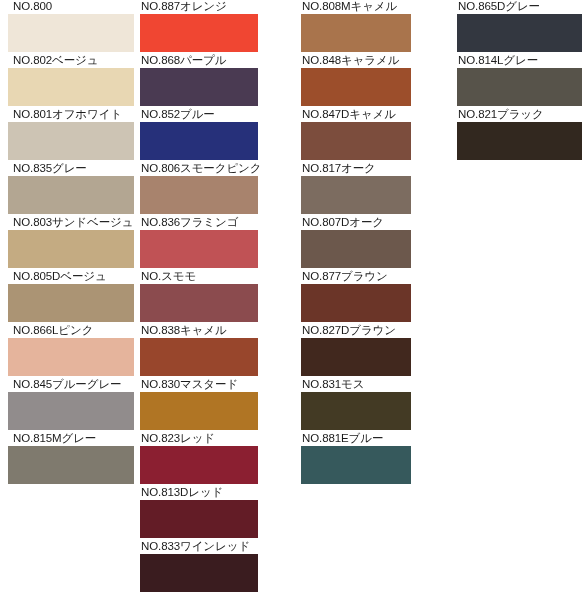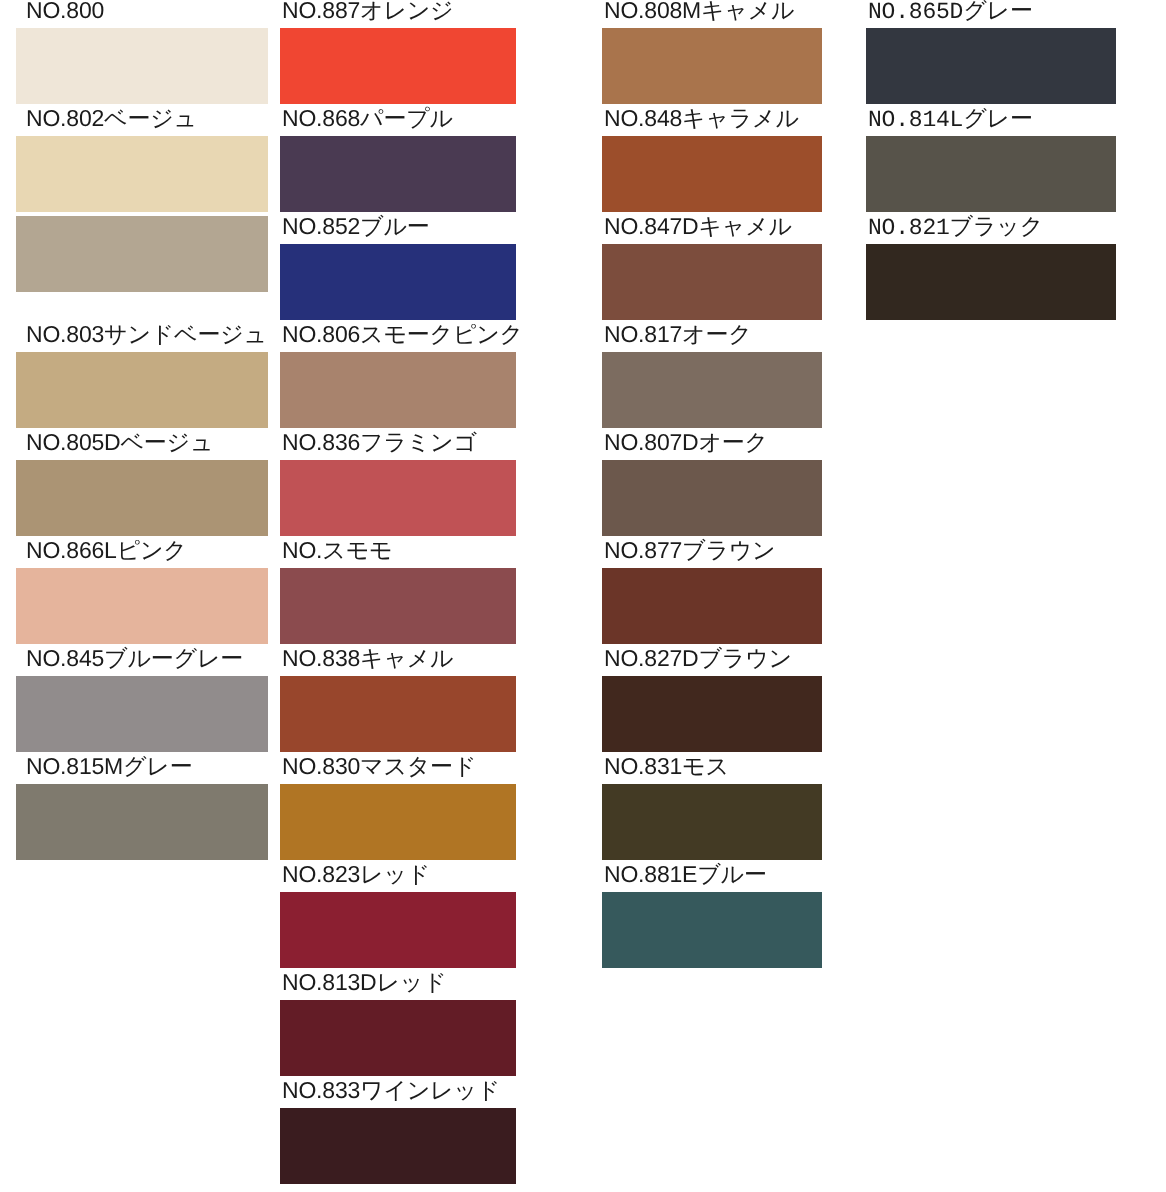--- a/index.html
+++ b/index.html
@@ -21,21 +21,21 @@
     height: 596px;
     background: #ffffff;
   }
   .swatch-column {
     position: absolute;
     top: 0;
   }
   .swatch-column[data-col="0"] { left: 8px;   width: 128px; }
   .swatch-column[data-col="1"] { left: 140px; width: 123px; }
   .swatch-column[data-col="2"] { left: 301px; width: 110px; }
-  .swatch-column[data-col="3"] { left: 433px; width: 125px; font-family: Liberation Mono, monospace; }
+  .swatch-column[data-col="3"] { left: 457px; width: 125px; }
 
   .swatch-cell {
     position: relative;
     height: 54px;
   }
   .swatch-label {
     display: block;
     font-size: 11.5px;
     line-height: 13px;
     color: #1b1b1b;
@@ -63,20 +63,25 @@
     <div class="swatch-column" data-col="0">
       <div class="swatch-cell">
         <span class="swatch-label">NO.800</span>
         <span class="swatch-box" style="background-color: rgb(239, 230, 216);"></span>
       </div>
       <div class="swatch-cell">
         <span class="swatch-label">NO.802ベージュ</span>
         <span class="swatch-box" style="background-color: rgb(232, 215, 179);"></span>
       </div>
       <div class="swatch-cell">
+        <span class="swatch-label">NO.801オフホワイト</span>
+        <span class="swatch-box" style="background-color: rgb(205, 196, 180);"></span>
+      </div>
+      <div class="swatch-cell">
+        <span class="swatch-label">NO.835グレー</span>
         <span class="swatch-box" style="background-color: rgb(179, 166, 146);"></span>
       </div>
       <div class="swatch-cell">
         <span class="swatch-label">NO.803サンドベージュ</span>
         <span class="swatch-box" style="background-color: rgb(196, 171, 130);"></span>
       </div>
       <div class="swatch-cell">
         <span class="swatch-label">NO.805Dベージュ</span>
         <span class="swatch-box" style="background-color: rgb(171, 148, 116);"></span>
       </div>

